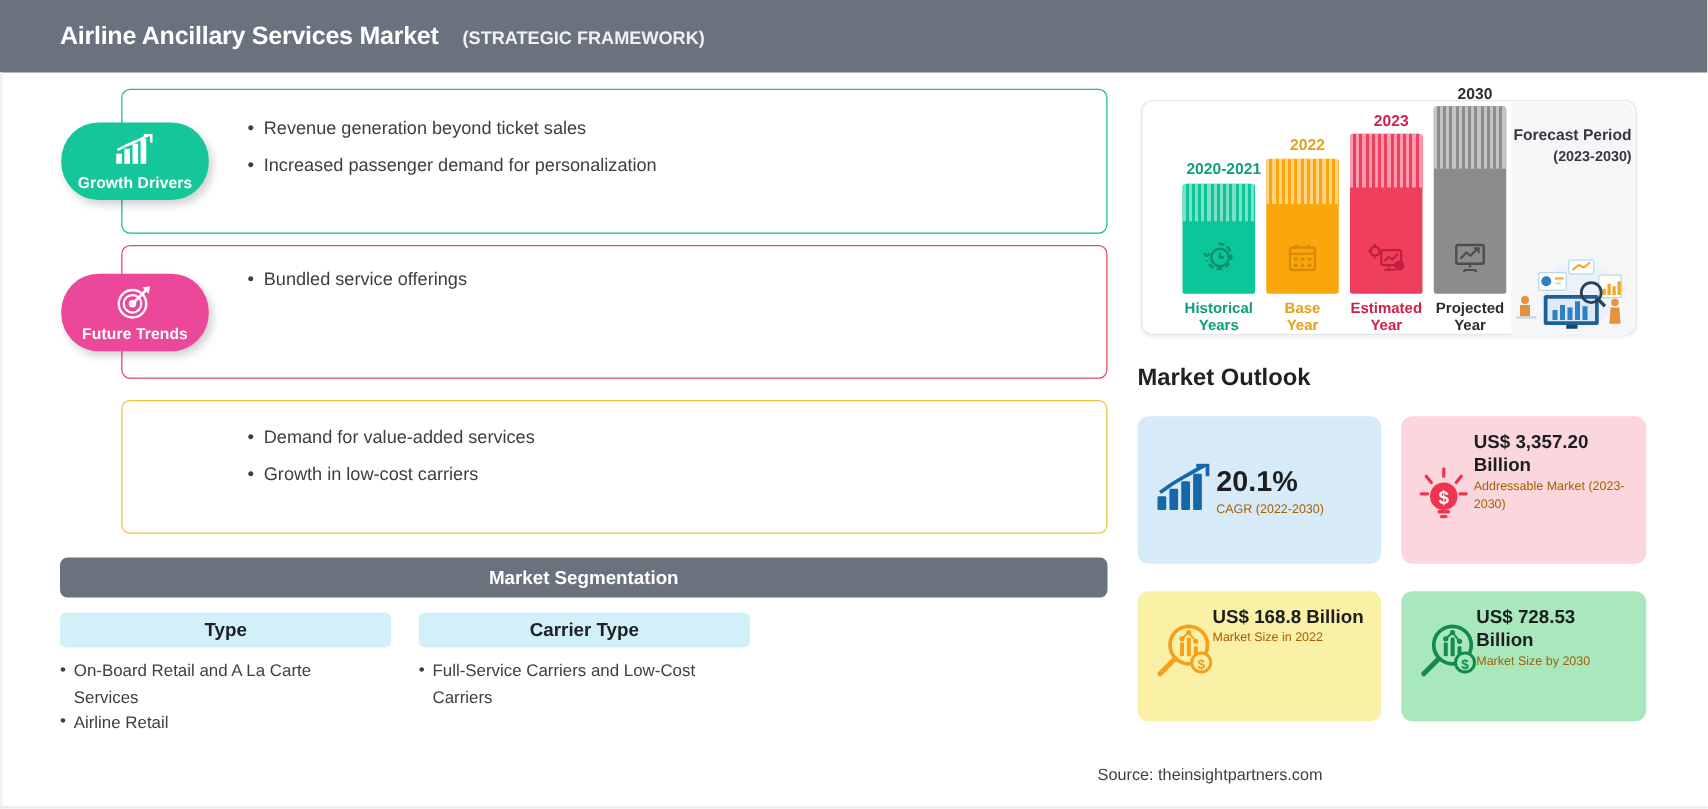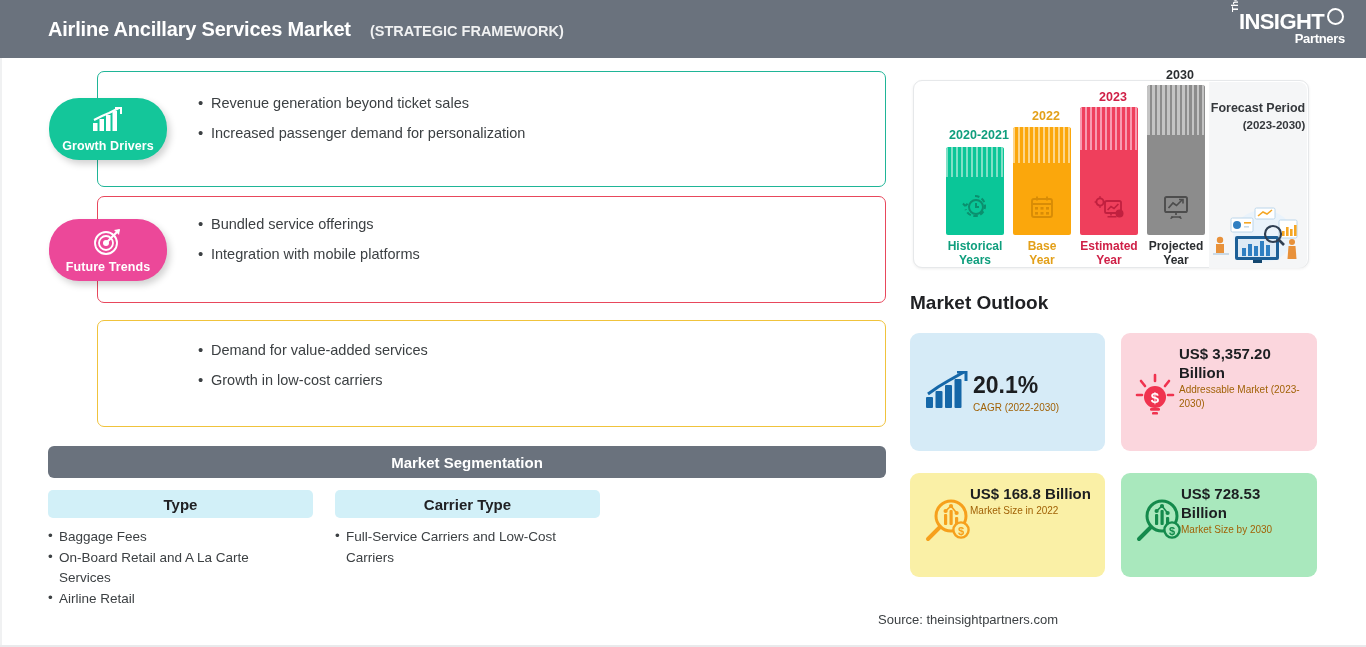--- a/index.html
+++ b/index.html
@@ -151,26 +151,20 @@
   }
 </style>
 </head>
 <body>
 
 <div id="page">
 
   <div id="header">
     <div id="header-title">Airline Ancillary Services Market</div>
     <div id="header-sub">(STRATEGIC FRAMEWORK)</div>
-    <div id="logo">
-      <div class="logo-the">The</div>
-      <div class="logo-insight">INSIGHT</div>
-      <div class="logo-circle"></div>
-      <div class="logo-partners">Partners</div>
-    </div>
   </div>
   <div id="left-rule"></div>
 
   <div class="row-box" style="left:97px; top:71px; width:789px; height:116px; border:1px solid #1fb597;">
     <ul class="row-bullets">
       <li>Revenue generation beyond ticket sales</li>
       <li>Increased passenger demand for personalization</li>
     </ul>
   </div>
   <div class="badge" style="left:49px; top:98px; background:#14c69a;">
@@ -183,21 +177,20 @@
         <path d="M3 13 L11 9 L18 6 L28 1" stroke="#fff" stroke-width="2" fill="none"></path>
         <path d="M24 1 L30 1 L30 7" stroke="#fff" stroke-width="2" fill="none"></path>
       </svg>
     </div>
     <div class="badge-label">Growth Drivers</div>
   </div>
 
   <div class="row-box" style="left:97px; top:196px; width:789px; height:107px; border:1px solid #e8475c;">
     <ul class="row-bullets" style="top:18px;">
       <li>Bundled service offerings</li>
-      <li>Integration with mobile platforms</li>
     </ul>
   </div>
   <div class="badge" style="left:49px; top:219px; background:#ec4899;">
     <div class="badge-ico">
       <svg width="32" height="28" viewBox="0 0 32 28">
         <circle cx="14" cy="15" r="11" stroke="#fff" stroke-width="1.9" fill="none"></circle>
         <circle cx="14" cy="15" r="7" stroke="#fff" stroke-width="1.8" fill="none"></circle>
         <circle cx="14" cy="15" r="3" fill="#fff"></circle>
         <path d="M14 15 L27 2" stroke="#fff" stroke-width="2.1" fill="none"></path>
         <path d="M22 2 L28 1 L27 7" fill="#fff"></path>
@@ -212,21 +205,20 @@
       <li>Growth in low-cost carriers</li>
     </ul>
   </div>
 
   <div id="seg-header">Market Segmentation</div>
 
   <div class="seg-pill" style="left:48px; top:490px; width:265px;">
     <span>Type</span>
   </div>
   <ul class="seg-list" style="left:48px; top:527px; width:250px;">
-    <li>Baggage Fees</li>
     <li>On-Board Retail and A La Carte Services</li>
     <li>Airline Retail</li>
   </ul>
 
   <div class="seg-pill" style="left:335px; top:490px; width:265px;">
     <span>Carrier Type</span>
   </div>
   <ul class="seg-list" style="left:335px; top:527px; width:245px;">
     <li>Full-Service Carriers and Low-Cost Carriers</li>
   </ul>

